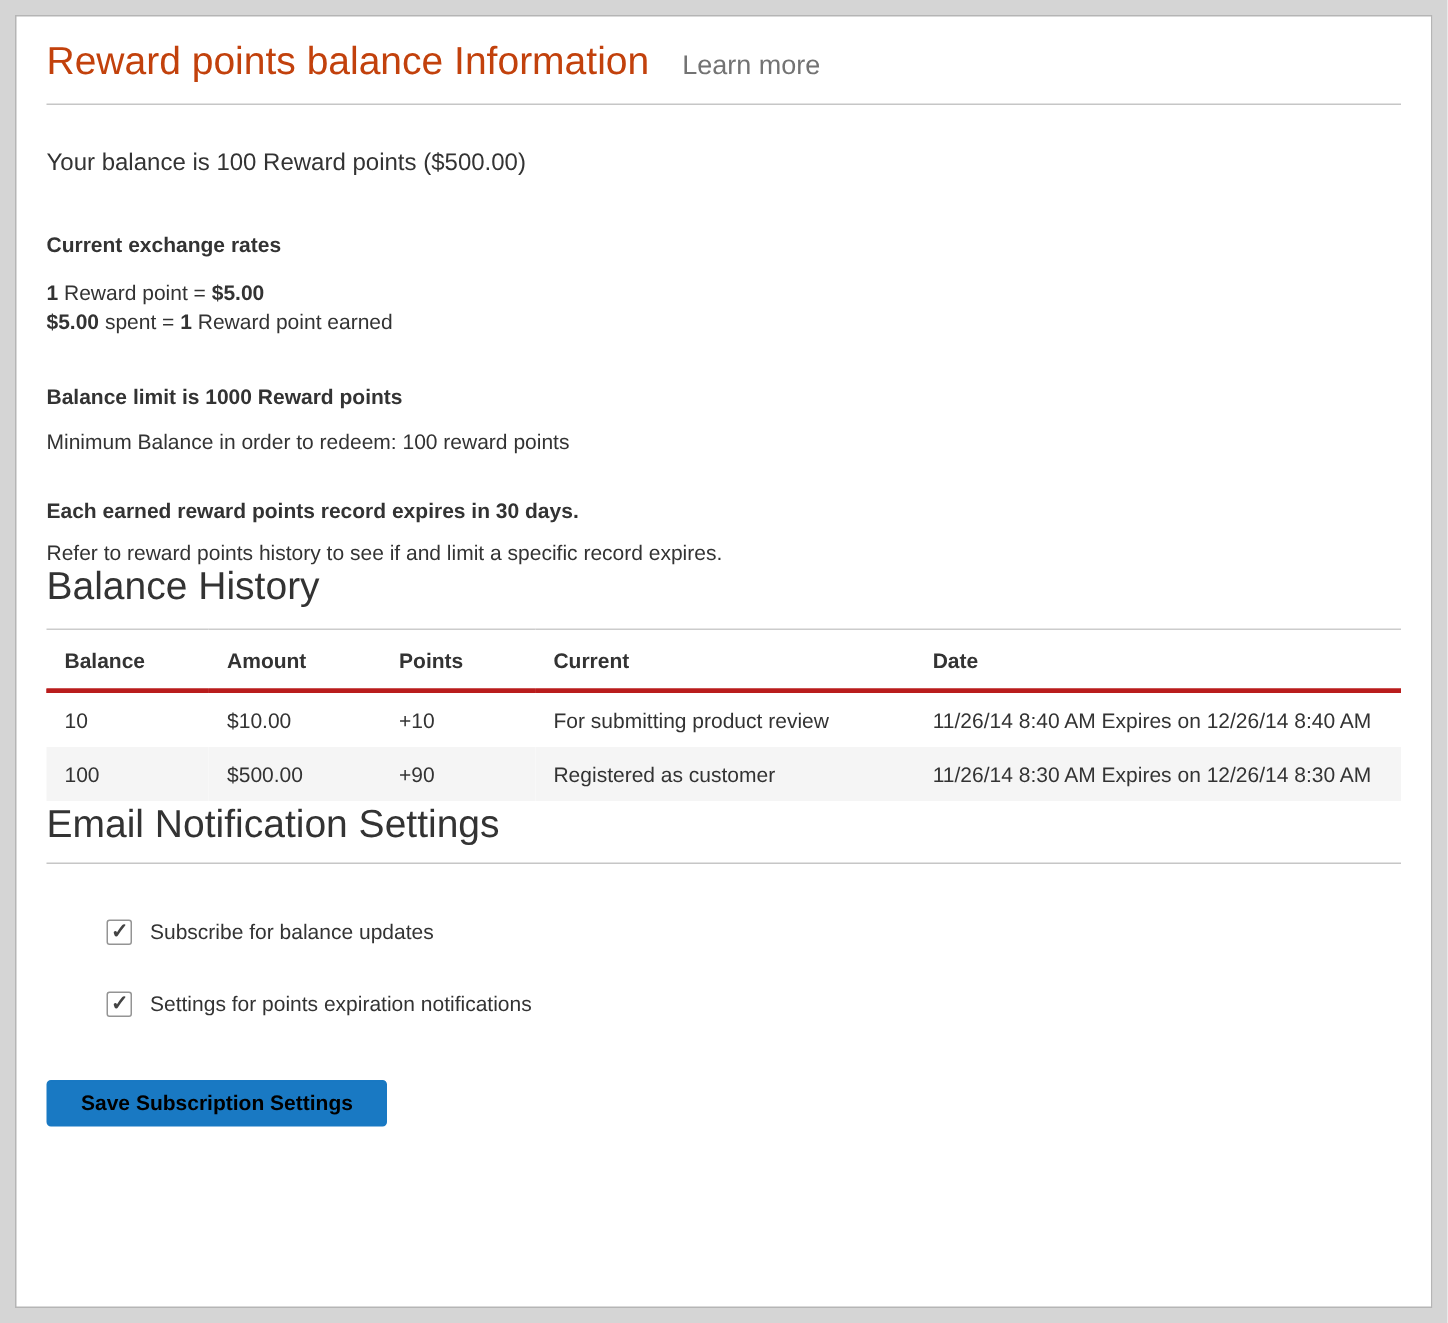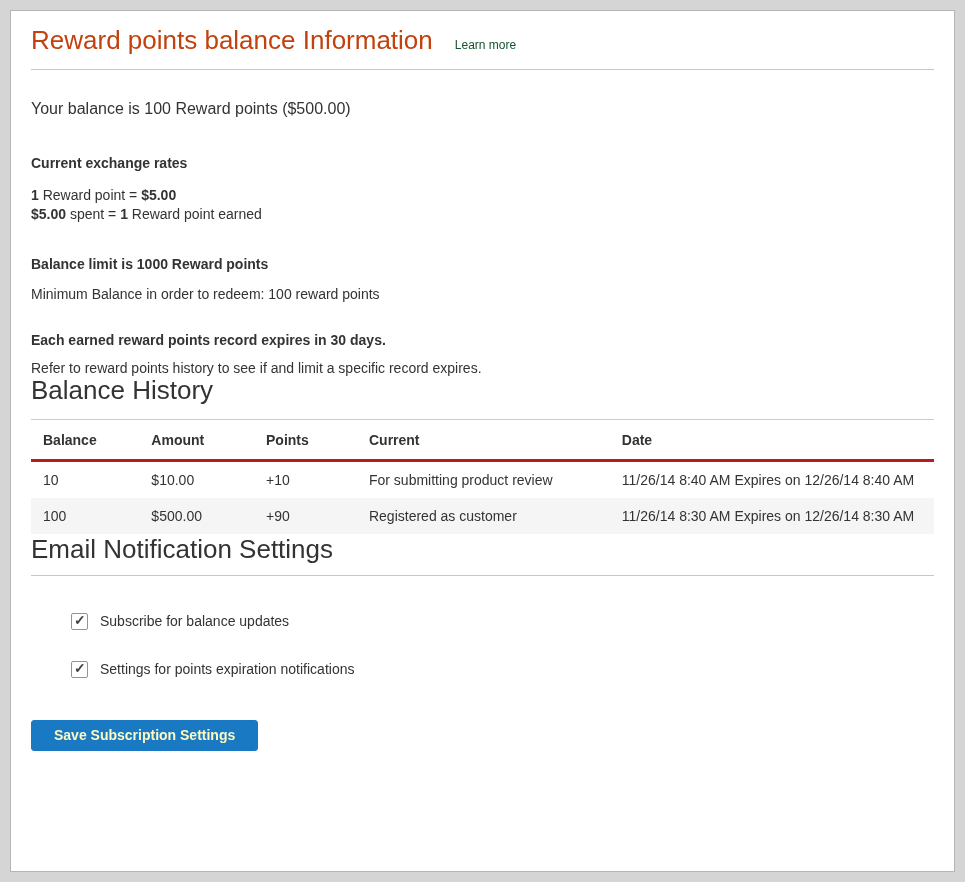--- a/index.html
+++ b/index.html
@@ -27,22 +27,22 @@
     margin-top: 13px;
   }
   h1.page-title {
     margin: 0;
     font-size: 26px;
     font-weight: 300;
     line-height: 1.25;
     color: #c2410c;
   }
   a.learn-more {
-    font-size: 12px;
-    color: #14532d;
+    font-size: 18px;
+    color: #737373;
     text-decoration: none;
     cursor: pointer;
   }
   .rule {
     border: 0;
     border-top: 1px solid #c6c6c6;
     margin: 12px 0 0 0;
   }
   
   .balance-line {
@@ -139,21 +139,21 @@
     font-size: 14px;
     line-height: 17px;
   }
   
   .save-button {
     display: inline-block;
     margin-top: 42px;
     background: #1979c3;
     border: 1px solid #1979c3;
     border-radius: 3px;
-    color: #fef9c3;
+    color: #000000;
     font-family: "Liberation Sans", sans-serif;
     font-size: 14px;
     font-weight: 700;
     line-height: 29px;
     height: 31px;
     padding: 0 22px;
     cursor: pointer;
   }
 </style>
 </head>

